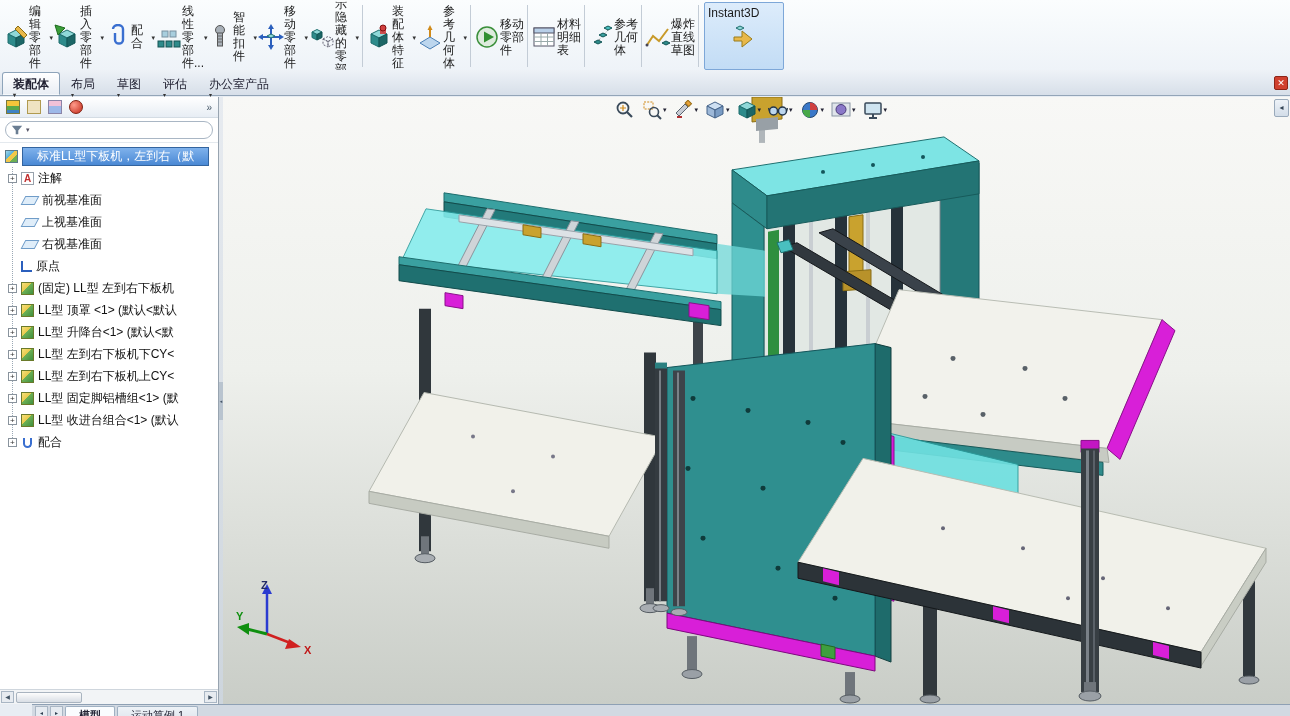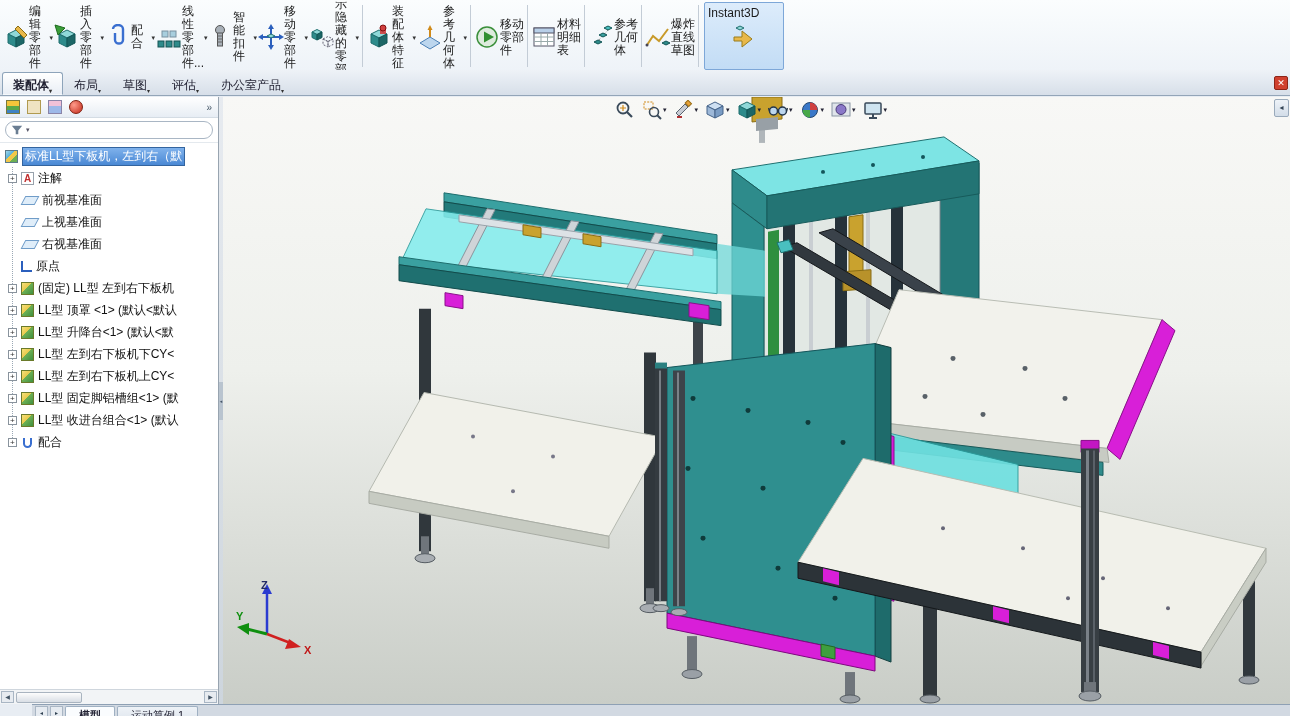--- a/index.html
+++ b/index.html
@@ -19,21 +19,21 @@
   .cm-sep { width:1px; background:#c3ccd6; margin:3px 2px; }
   .cm-instant { width:80px; margin-left:2px; background:linear-gradient(#ddecfb,#c2dcf5);
     border:1px solid #7da7d8; border-radius:2px; display:flex; flex-direction:column;
     align-items:center; padding-top:4px; gap:3px; }
   .cm-instant .cm-label { width:72px; }
 
   
   .tabrow { position:absolute; top:70px; left:0; right:0; height:26px;
     background:linear-gradient(#eef2f7,#d7dfe9); border-bottom:1px solid #93a5b8;
     display:flex; align-items:flex-end; padding:0 2px; }
-  .tab { height:23px; padding:3px 10px 0; display:flex; flex-direction:row; align-items:flex-end;
+  .tab { height:23px; padding:3px 10px 0; display:flex; flex-direction:column; align-items:flex-start;
     font-size:12px; color:#223; border:1px solid transparent;margin-top:48px; }
   .tab .tdd { font-size:6px; line-height:5px; color:#333; }
   .tab.active { background:linear-gradient(#ffffff,#e9eef5); border:1px solid #8ea4ba;
     border-bottom-color:#f5f8fb; border-radius:3px 3px 0 0; font-weight:bold; }
   .tab-close { margin-left:auto; margin-bottom:5px; width:14px; height:14px; background:#d0402e;
     border:1px solid #8c2418; border-radius:2px; color:#fff; font-size:9px; line-height:12px;
     text-align:center; }
 
   
   .main { position:absolute; top:97px; left:0; right:0; bottom:12px; display:flex; }
@@ -73,21 +73,21 @@
   .ic-sensor { width:12px; height:12px; border-radius:50%; background:radial-gradient(circle at 4px 4px,#ffd76a,#e8881a); border:1px solid #a05a10; }
   .ic-ann { width:13px; height:13px; background:#fff; border:1px solid #98a2ac; color:#c03030;
     font:bold 10px/11px "Liberation Sans",sans-serif; text-align:center; }
   .ic-ann::after { content:"A"; }
   .ic-plane { width:14px; height:9px; border:1px solid #6f9cc8; background:rgba(150,195,235,.3);
     transform:skewX(-28deg); margin:0 5px 0 2px; }
   .ic-origin { width:11px; height:11px; border-left:2px solid #2b5fbd; border-bottom:2px solid #2b5fbd; }
   .ic-mate { width:9px; height:10px; border:2px solid #3a6fd0; border-top:none; border-radius:0 0 5px 5px; margin:2px 6px 0 2px; }
   .tlabel { overflow:hidden; }
   .sel-label { background:linear-gradient(#7fb2ec,#4a88d4); border:1px solid #33649f; color:#fff;
-    padding:0 2px; }
+    padding:0 14px; }
 
   .panel-hscroll { height:15px; flex:none; border-top:1px solid #cfd6dd; background:#f2f4f6;
     display:flex; align-items:center; padding:0 1px; gap:2px; }
   .sc-btn { width:13px; height:12px; flex:none; background:#e7ebf0; border:1px solid #a9b6c4;
     font-size:6px; line-height:10px; text-align:center; color:#456; }
   .sc-thumb { width:66px; height:11px; background:linear-gradient(#fdfdfd,#d9dee5);
     border:1px solid #a9b4c0; border-radius:2px; }
   .sc-space { flex:1; }
 
   

